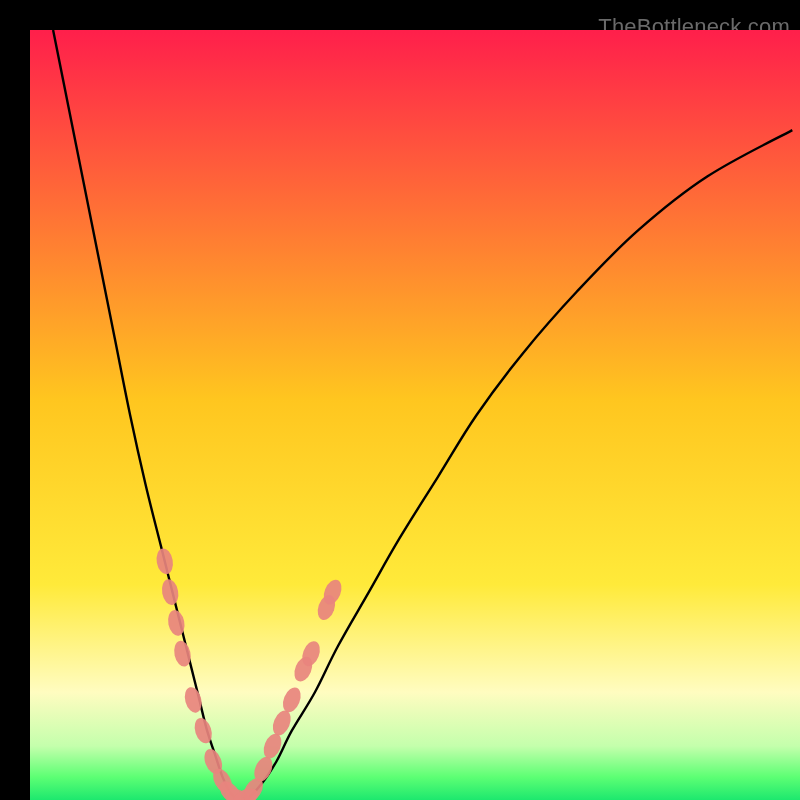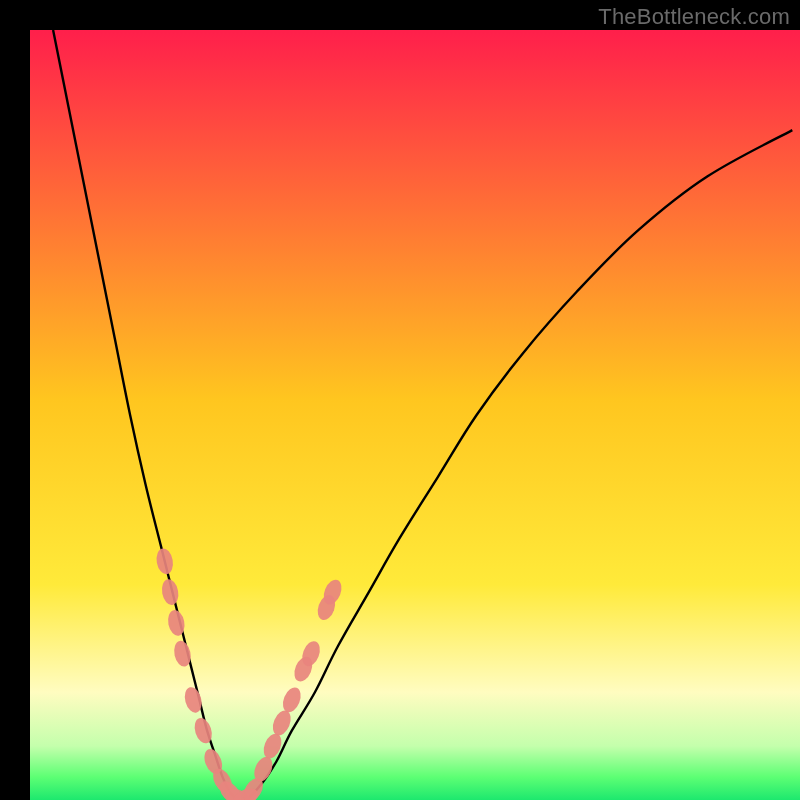--- a/index.html
+++ b/index.html
@@ -19,21 +19,21 @@
   }
   .plot-area {
     position: absolute;
     left: 30px;
     top: 30px;
     width: 770px;
     height: 770px;
   }
   .watermark {
     position: absolute;
-    top: 4px;
+    top: 14px;
     right: 10px;
     color: #6a6a6a;
     font-size: 22px;
     font-weight: 500;
     letter-spacing: 0.2px;
     user-select: none;
   }
   svg {
     display: block;
   }

